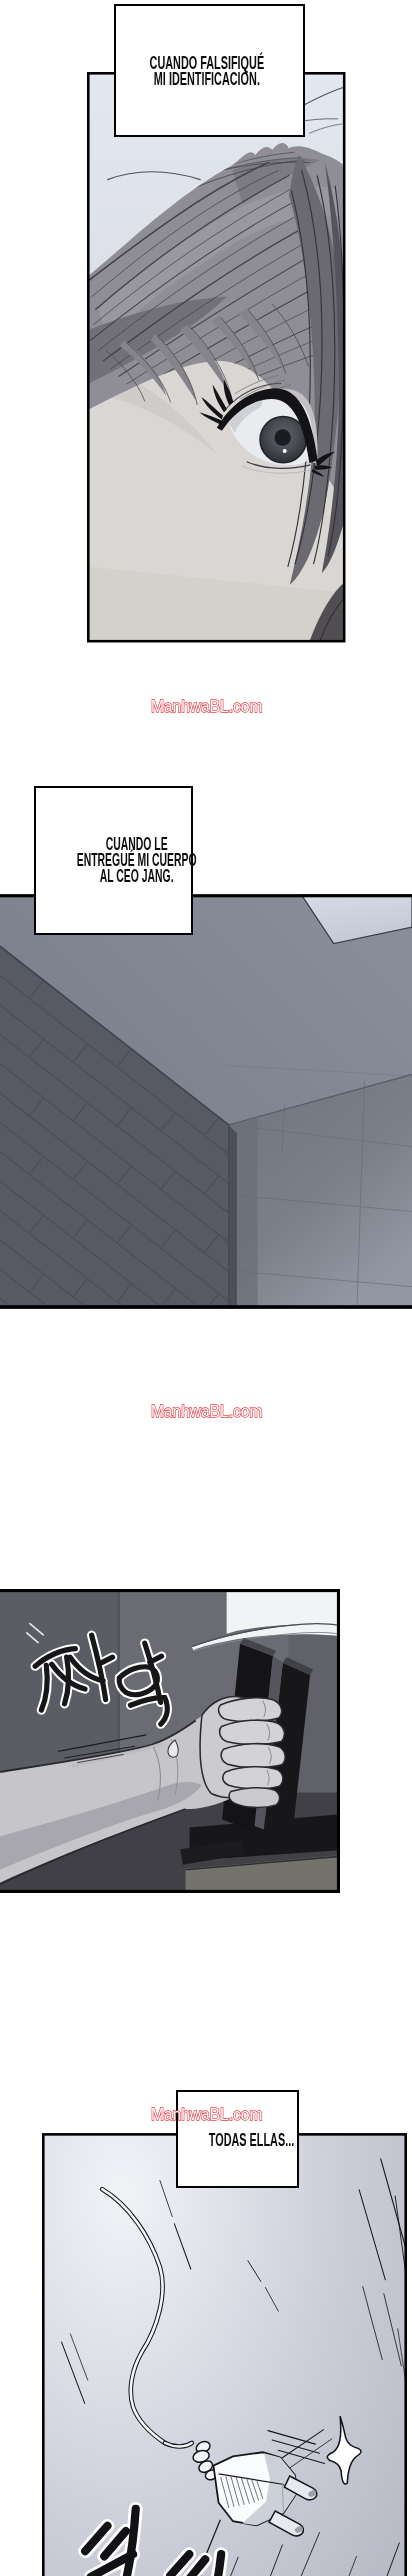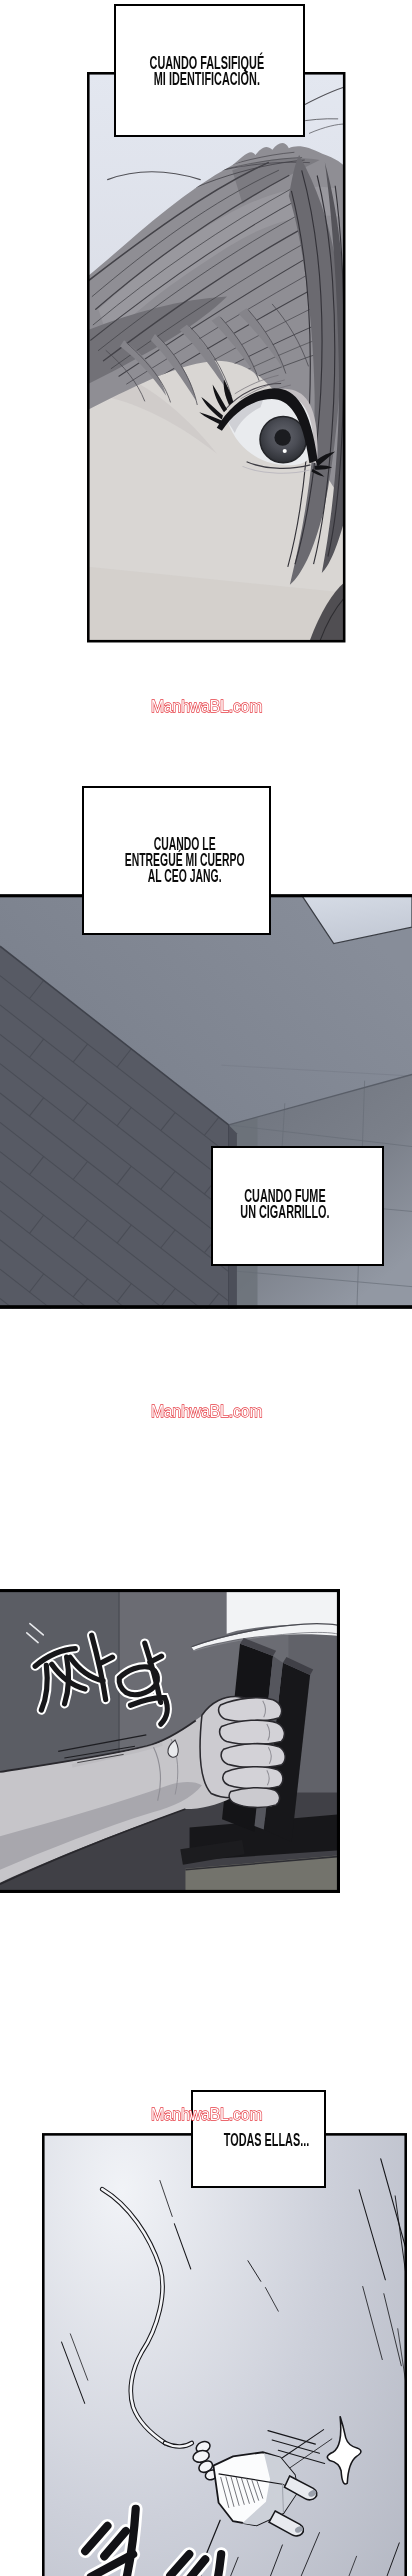--- a/index.html
+++ b/index.html
@@ -245,27 +245,24 @@
 
     <path d="M444,2184 L444,2541" stroke="#42454e" stroke-width="2.5" fill="none"></path>
     <path d="M444,2184 L460,2200 L460,2541 L444,2541 Z" fill="#4c4f59"></path>
   </g>
 
   <rect x="0" y="1736" width="800" height="6" fill="#000"></rect>
 
   <rect x="0" y="2534" width="800" height="7" fill="#000"></rect>
 </svg>
 
-<div class="tbox" style="left:34px;top:786px;width:189px;height:149px;margin-left:48px;">
+<div class="tbox" style="left:34px;top:786px;width:159px;height:149px;">
   <div class="tin" style="margin-top:-1.5px;transform:scaleX(0.595)">CUANDO LE<br>ENTREGUÉ MI CUERPO<br>AL CEO JANG.</div>
 </div>
 
-<div class="tbox" style="left:211px;top:1146px;width:173px;height:120px;">
-  <div class="tin" style="margin-top:-3.1px">CUANDO FUME<br>UN CIGARRILLO.</div>
-</div>
 
 <svg class="wm" style="left:0;top:0;" width="412" height="15.5" viewBox="0 0 800 30">
       <text x="305.2" y="25" transform="translate(0,2727) scale(0.96,1)">ManhwaBL.com</text>
     </svg>
 
 <svg class="panelsvg" style="left:0px;top:1589px;" width="340" height="304" viewBox="0 3085 660 590">
   <clipPath id="p3clip">
         <rect x="0" y="3085" width="660" height="590"></rect>
       </clipPath>
   <g clip-path="url(#p3clip)">
@@ -521,21 +518,21 @@
         <path d="M310,5208 L320,5238"></path>
         <path d="M343,5240 L352,5264"></path>
         <path d="M216,5108 L184,5212"></path>
         <path d="M238,5148 L214,5232"></path>
       </g>
     </g>
   </g>
   <rect x="83.5" y="4142.5" width="704" height="1131" fill="none" stroke="#000" stroke-width="5"></rect>
 </svg>
 
-<div class="tbox" style="left:191px;top:2090px;width:135px;height:98px;">
+<div class="tbox" style="left:176px;top:2090px;width:123px;height:98px;">
   <div class="tin" style="margin-top:1.5px;transform:translateX(4.6px) scaleX(0.62)">TODAS ELLAS...</div>
 </div>
 
 <svg class="wm" style="left:0;top:0;" width="412" height="15.5" viewBox="0 0 800 30">
       <text x="305.2" y="25" transform="translate(0,4092) scale(0.96,1)">ManhwaBL.com</text>
     </svg>
 
 </div>
 
 

